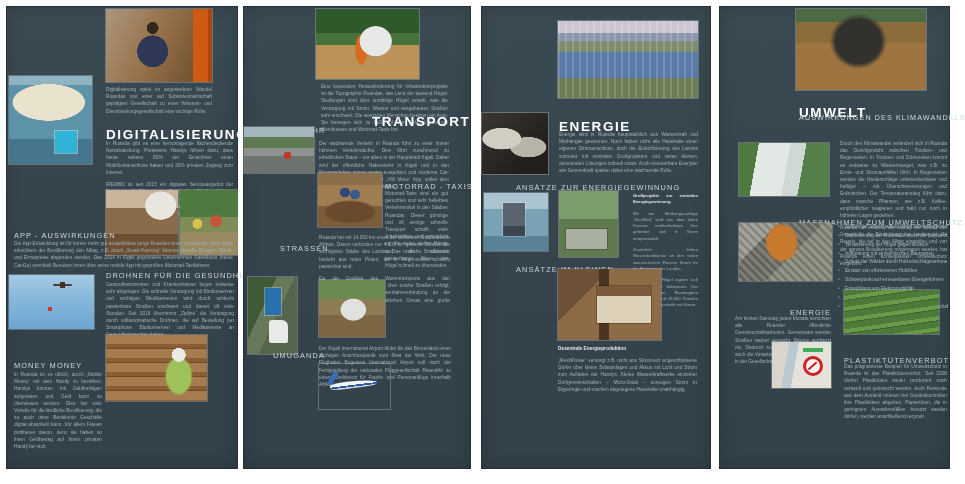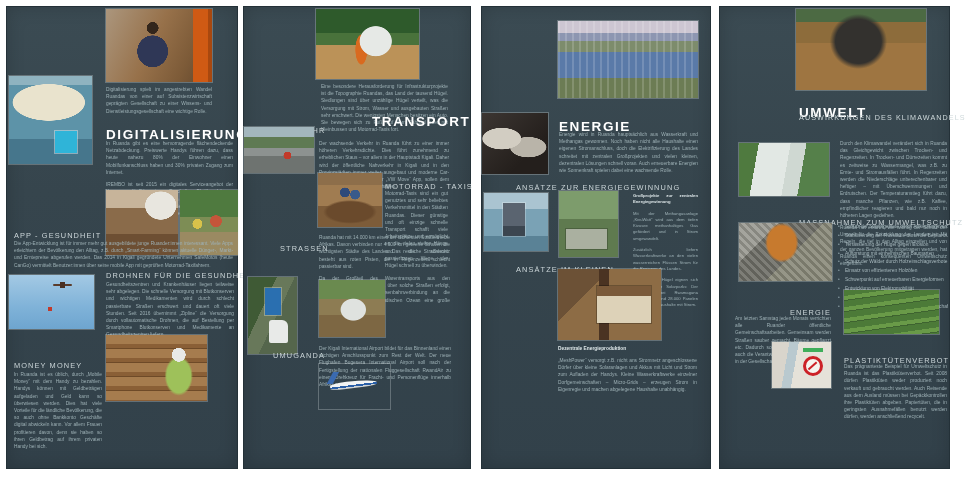--- a/index.html
+++ b/index.html
@@ -150,21 +150,21 @@
     <div class="ph ph-kiosk" style="left:2px;top:69px;width:83px;height:88px;">
       <div class="kiosk-banner"></div>
     </div>
     <h1 class="title" style="left:99px;top:111px;">DIGITALISIERUNG</h1>
     <div class="body" style="left:99px;top:133px;width:127px;">
       <p>In Ruanda gibt es eine hervorragende flächendeckende Netzabdeckung. Preiswerte Handys führen dazu, dass heute nahezu 80% der Einwohner einen Mobilfunkanschluss haben und 30% privaten Zugang zum Internet.</p>
       <p>IREMBO ist seit 2015 ein digitales Serviceangebot der Kommunen für Bürger:innen. Durch diese Plattform können Geburtsurkunden, Führerscheine, Personalausweise etc. beantragt und digital bezahlt werden. Auch die Begleichung von Verkehrsstrafgeldern ist online möglich.</p>
     </div>
     <div class="ph ph-class" style="left:99px;top:183px;width:72px;height:65px;"></div>
     <div class="ph ph-market" style="left:173px;top:183px;width:58px;height:65px;"></div>
-    <h2 class="sec" style="left:7px;top:218px;">APP - GESUNDHEIT</h2>
+    <h2 class="sec" style="left:7px;top:218px;">APP - AUSWIRKUNGEN</h2>
     <div class="body" style="left:7px;top:233px;width:219px;">Die App-Entwicklung ist für immer mehr gut ausgebildete junge Ruander:innen interessant. Viele Apps erleichtern der Bevölkerung den Alltag, z.B. durch „Smart-Farming“ können aktuelle Dünger-, Markt- und Erntepreise abgerufen werden. Das 2014 in Kigali gegründete Unternehmen SafeMotos (heute CanGo) vermittelt Benutzer:innen über seine mobile App mit geprüften Motorrad-Taxifahrern.</div>
     <div class="ph ph-drone" style="left:2px;top:268px;width:85px;height:54px;">
       <div class="drone-shape"></div>
       <div class="drone-parcel"></div>
     </div>
     <h2 class="sec" style="left:99px;top:258px;">DROHNEN FÜR DIE GESUNDHEIT</h2>
     <div class="body" style="left:99px;top:274px;width:128px;">Gesundheitszentren und Krankenhäuser liegen teilweise sehr abgelegen. Die schnelle Versorgung mit Blutkonserven und wichtigen Medikamenten wird durch schlecht passierbare Straßen erschwert und dauert oft viele Stunden. Seit 2016 übernimmt „Zipline“ die Versorgung durch vollautomatische Drohnen, die auf Bestellung per Smartphone Blutkonserven und Medikamente an Gesundheitszentren liefern.</div>
     <div class="ph ph-woman" style="left:99px;top:328px;width:101px;height:66px;"></div>
     <h2 class="sec" style="left:7px;top:348px;">MONEY MONEY</h2>
     <div class="body" style="left:7px;top:364px;width:88px;">In Ruanda ist es üblich, durch „Mobile Money“ mit dem Handy zu bezahlen. Handys können mit Geldbeträgen aufgeladen und Geld kann so überwiesen werden. Dies hat viele Vorteile für die ländliche Bevölkerung, die so auch ohne Bankkonto Geschäfte digital abwickeln kann. Vor allem Frauen profitieren davon, denn sie haben so ihren Geldbetrag auf ihrem privaten Handy bei sich.</div>

